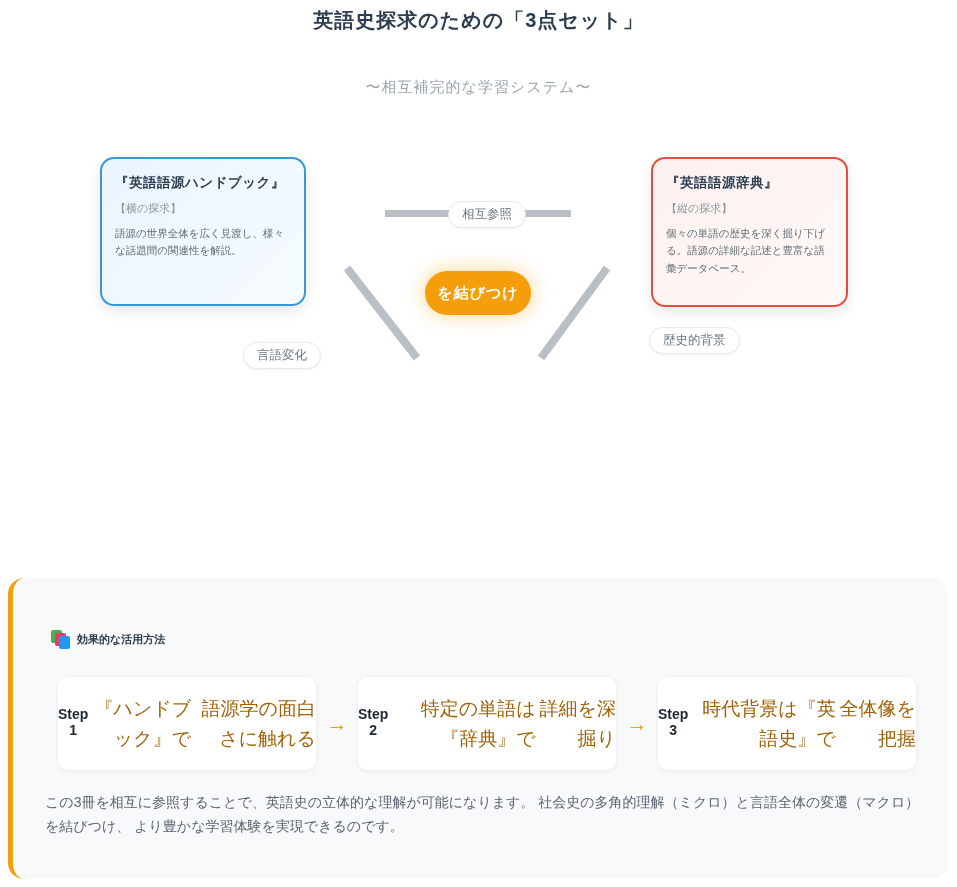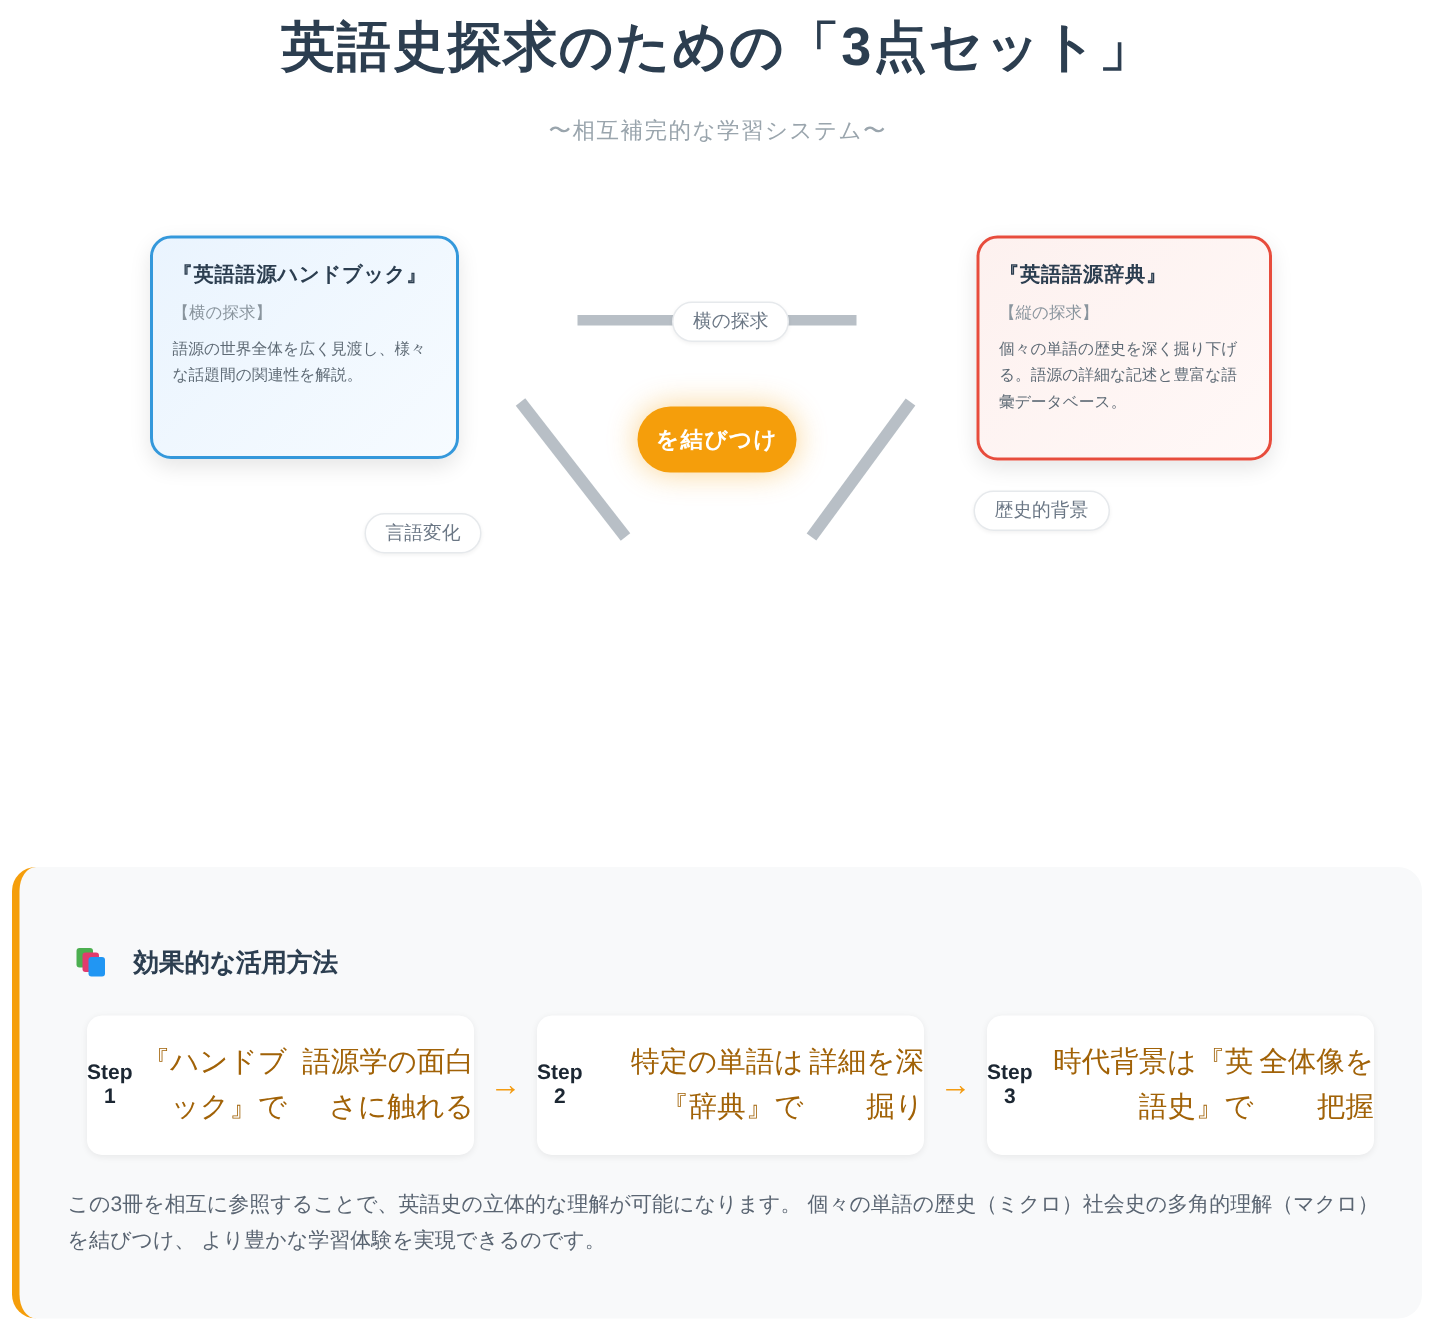--- a/index.html
+++ b/index.html
@@ -2,21 +2,21 @@
 <html style="--accent_orange: #f59e0b; --handbook_blue: #3498db; --dictionary_red: #e74c3c; --history_green: #27ae60; --connector_gray: #b8bfc6; --panel_background: #f8f9fa; --heading_dark: #2c3e50;"><head>
 <meta charset="utf-8">
 <style>
   * { margin:0; padding:0; box-sizing:border-box; }
   html,body { background:#ffffff; }
   body { font-family:"Liberation Sans","DejaVu Sans",sans-serif; }
   .canvas { position:relative; width:957px; height:887px; background:#fff; overflow:hidden; }
 
   
   .page-title { position:absolute; top:7px; left:0; width:100%; text-align:center;
-    font-size:36px; font-weight:bold; color:var(--heading_dark,#2c3e50); letter-spacing:1px; }
+    font-size:20px; font-weight:bold; color:var(--heading_dark,#2c3e50); letter-spacing:1px; }
   .page-subtitle { position:absolute; top:58px; left:0; width:100%; text-align:center;
     font-size:15px; color:#9aa5ad; letter-spacing:1px;margin-top:20px; }
 
   
   .diagram-svg { position:absolute; left:0; top:0; width:957px; height:530px; z-index:0; }
   .diagram-svg line { stroke:var(--connector_gray,#b8bfc6); stroke-width:8; }
   .h-connector { position:absolute; left:385px; top:210px; width:186px; height:7px;
     background:var(--connector_gray,#b8bfc6); z-index:0; }
 
   
@@ -47,22 +47,22 @@
 
   .center-node { position:absolute; left:425px; top:271px; width:106px; height:44px; z-index:3;
     background:var(--accent_orange,#f59e0b); border-radius:999px; display:flex;
     align-items:center; justify-content:center; color:#fff; font-size:15px; font-weight:bold;
     letter-spacing:1px; box-shadow:0 0 20px rgba(245,158,11,0.45); }
 
   
   .usage-panel { position:absolute; left:8px; top:578px; width:940px; height:301px;
     background:var(--panel_background,#f8f9fa); border-left:5px solid var(--accent_orange,#f59e0b);
     border-radius:16px; z-index:1; }
-  .usage-heading { position:absolute; left:38px; top:52px; font-size:17px; font-weight:bold;
-    color:var(--heading_dark,#2c3e50); display:flex; align-items:center; gap:18px; }
+  .usage-heading { position:absolute; left:38px; top:52px; font-size:11px; font-weight:bold;
+    color:var(--heading_dark,#2c3e50); display:flex; align-items:center; gap:6px; }
   .books-icon { position:relative; width:20px; height:19px; display:inline-block; }
   .books-icon i { position:absolute; width:11px; height:13px; border-radius:2px; display:block; }
   .books-icon .b1 { left:0; top:0; background:#4caf50; }
   .books-icon .b2 { left:4px; top:3px; background:#e23b6d; }
   .books-icon .b3 { left:8px; top:6px; background:#2196f3; }
 
   .steps-row { position:absolute; left:45px; top:99px; width:858px; display:flex; align-items:center; }
   .step-card { width:258px; height:93px; background:#fff; border-radius:10px;
     box-shadow:0 1px 5px rgba(0,0,0,0.07); display:flex; flex-direction:row;
     align-items:center; justify-content:center; text-align:center; }
@@ -93,21 +93,21 @@
     <p>個々の単語の歴史を深く掘り下げる。語源の詳細な記述と豊富な語彙データベース。</p>
   </div>
 
   <div class="book-card card-blue">
     <h3>『英語語源ハンドブック』</h3>
     <div class="axis">【横の探求】</div>
     <p>語源の世界全体を広く見渡し、様々な話題間の関連性を解説。</p>
   </div>
 
 
-  <div class="label-pill cross-ref">横の探求</div>
+  <div class="label-pill cross-ref">相互参照</div>
   <div class="center-node">を結びつけ</div>
   <div class="label-pill tag-left">言語変化</div>
   <div class="label-pill tag-right">歴史的背景</div>
 
   <div class="usage-panel">
     <div class="usage-heading">
       <span class="books-icon">
           <i class="b1"></i>
           <i class="b2"></i>
           <i class="b3"></i>
@@ -128,16 +128,16 @@
         <div class="step-line">詳細を深掘り</div>
       </div>
       <div class="step-arrow">→</div>
       <div class="step-card">
         <div class="step-label">Step 3</div>
         <div class="step-line">時代背景は『英語史』で</div>
         <div class="step-line">全体像を把握</div>
       </div>
     </div>
 
-    <p class="usage-note">この3冊を相互に参照することで、英語史の立体的な理解が可能になります。 個々の単語の歴史（ミクロ）社会史の多角的理解（マクロ）を結びつけ、 より豊かな学習体験を実現できるのです。</p>
+    <p class="usage-note">この3冊を相互に参照することで、英語史の立体的な理解が可能になります。 社会史の多角的理解（ミクロ）と言語全体の変遷（マクロ）を結びつけ、 より豊かな学習体験を実現できるのです。</p>
   </div>
 
 </div>
 
 </body></html>

